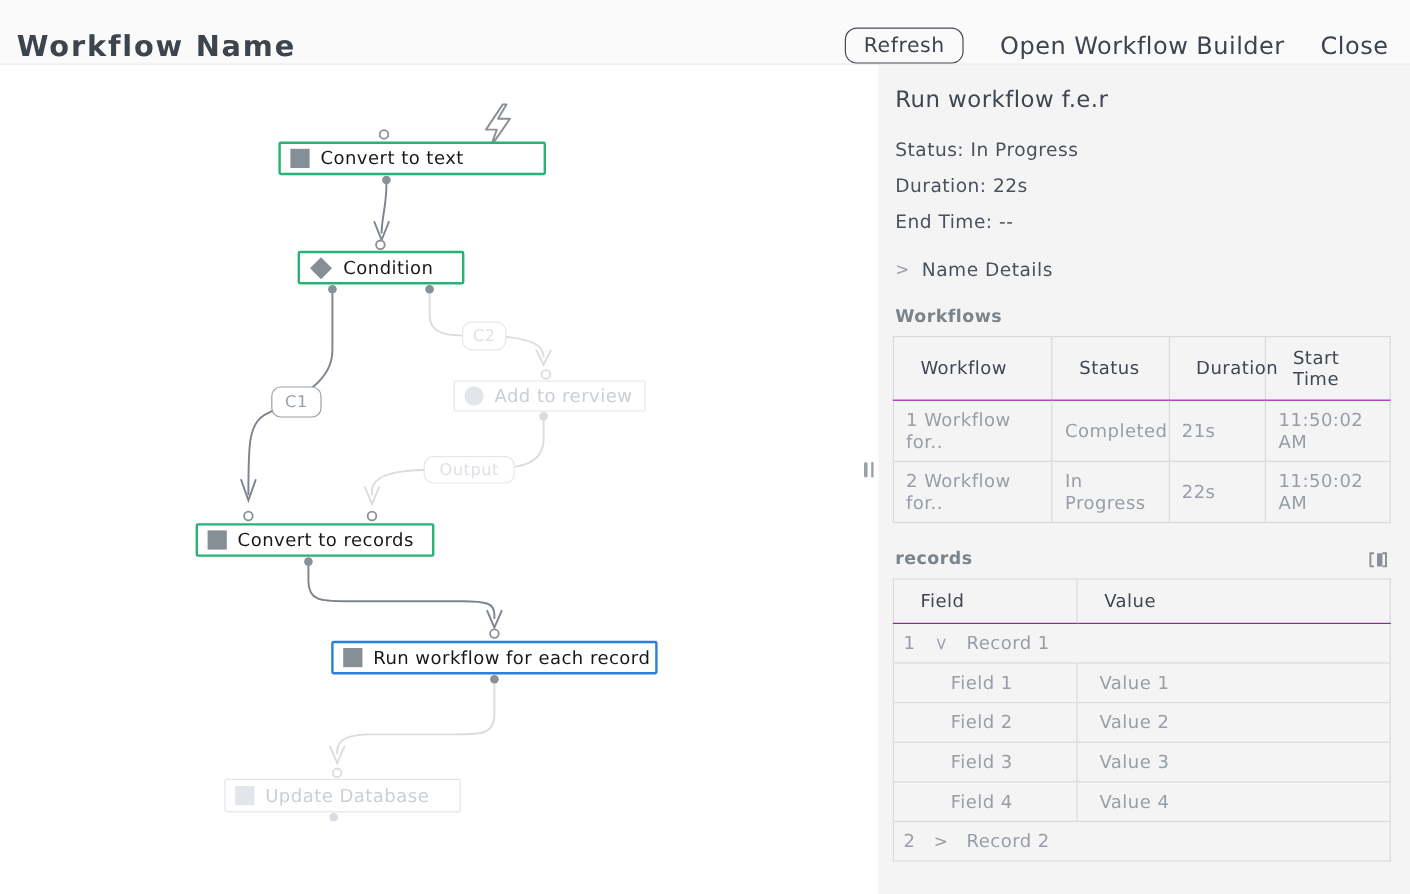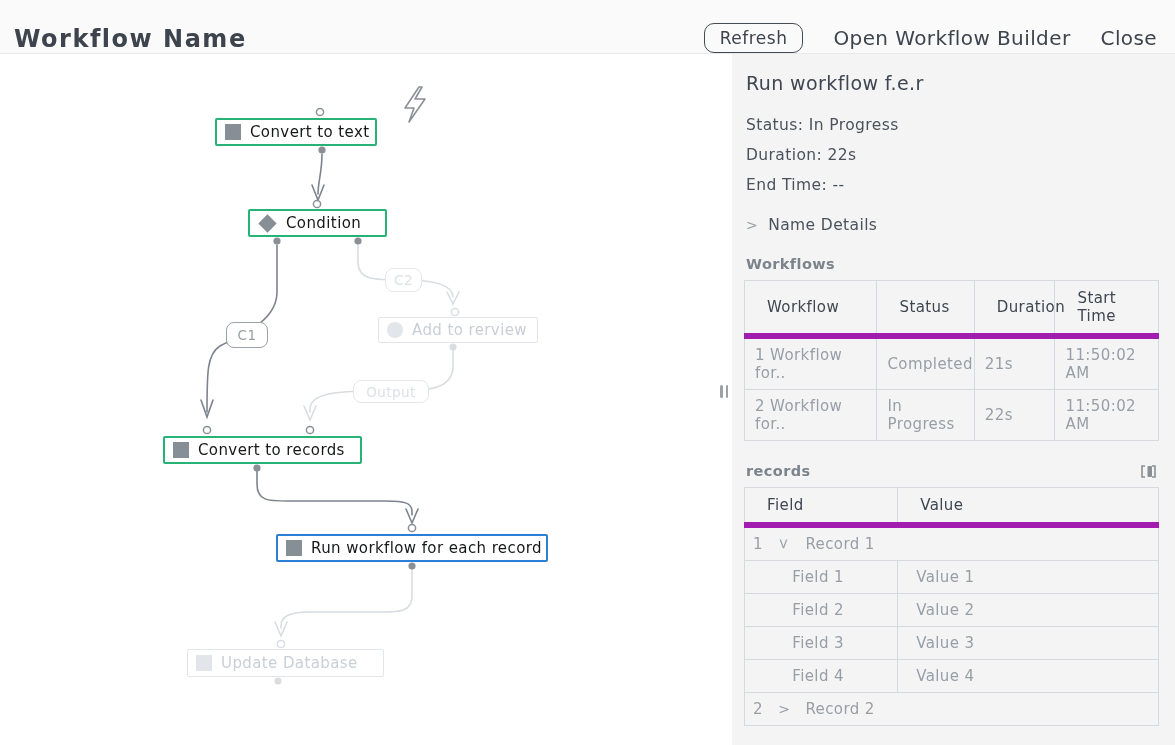--- a/index.html
+++ b/index.html
@@ -52,21 +52,21 @@
   .panel-title { font-size:19px; color:#3f4650; margin:6px 0 16px 2px; }
   .detail-line { font-size:15.5px; color:#4a525b; line-height:30px; margin-left:2px; }
   .step-details { margin:16px 0 0 2px; font-size:15.5px; color:#4a525b; cursor:pointer; display:flex; align-items:center; gap:10px; }
   .section-label { margin:22px 0 8px 2px; font-size:14.5px; color:#7b838b;font-weight:bold; }
   .section-head { display:flex; align-items:center; justify-content:space-between; margin:22px 2px 8px 2px; }
   .section-head .section-label { margin:0; }
   table { width:100%; border-collapse:collapse; font-size:15px; table-layout:fixed; }
   .data-table { border:1px solid #d6dade; }
   .data-table th {
     text-align:left; font-weight:normal; color:#3f4650;
-    padding:8px 6px 8px 22px; border-bottom:6px solid #a21caf; height:37px;
+    padding:8px 6px 8px 22px; border-bottom:1px solid #a21caf; height:37px;
   }
   .data-table td { color:#979ea6; padding:7px 6px 7px 10px; height:37px; }
   .data-table th + th, .data-table td + td { border-left:1px solid #d6dade; }
   .data-table tr + tr td { border-top:1px solid #d6dade; }
   
   .rec-table td { height:33px; }
   .rec-table td.rec-row { padding-left:8px; }
   .rec-row .idx { margin-right:10px; }
   .rec-row .name { margin-left:10px;text-align:center; }
   .rec-table td.fld { text-align:center; padding-left:0; }
@@ -127,21 +127,21 @@
         <circle cx="322" cy="96" r="3.6" fill="#8a9096"></circle>
         <circle cx="277" cy="187" r="3.6" fill="#8a9096"></circle>
         <circle cx="358" cy="187" r="3.6" fill="#8a9096"></circle>
         <circle cx="453" cy="293" r="3.6" fill="#d9dde1"></circle>
         <circle cx="257" cy="414" r="3.6" fill="#8a9096"></circle>
         <circle cx="412" cy="512" r="3.6" fill="#8a9096"></circle>
         <circle cx="278" cy="627" r="3.6" fill="#d9dde1"></circle>
       </g>
     </svg>
 
-    <div class="node green" style="left:215px;top:64px;width:162px;height:28px">
+    <div class="node green" style="left:232px;top:64px;width:223px;height:28px">
       <span class="icon-square"></span>
       <span>Convert to text</span>
     </div>
 
     <div class="node faded" style="left:378px;top:263px;width:160px;height:26px">
       <span class="icon-circle"></span>
       <span>Add to rerview</span>
     </div>
 
     <div class="node green" style="left:248px;top:155px;width:139px;height:28px">

